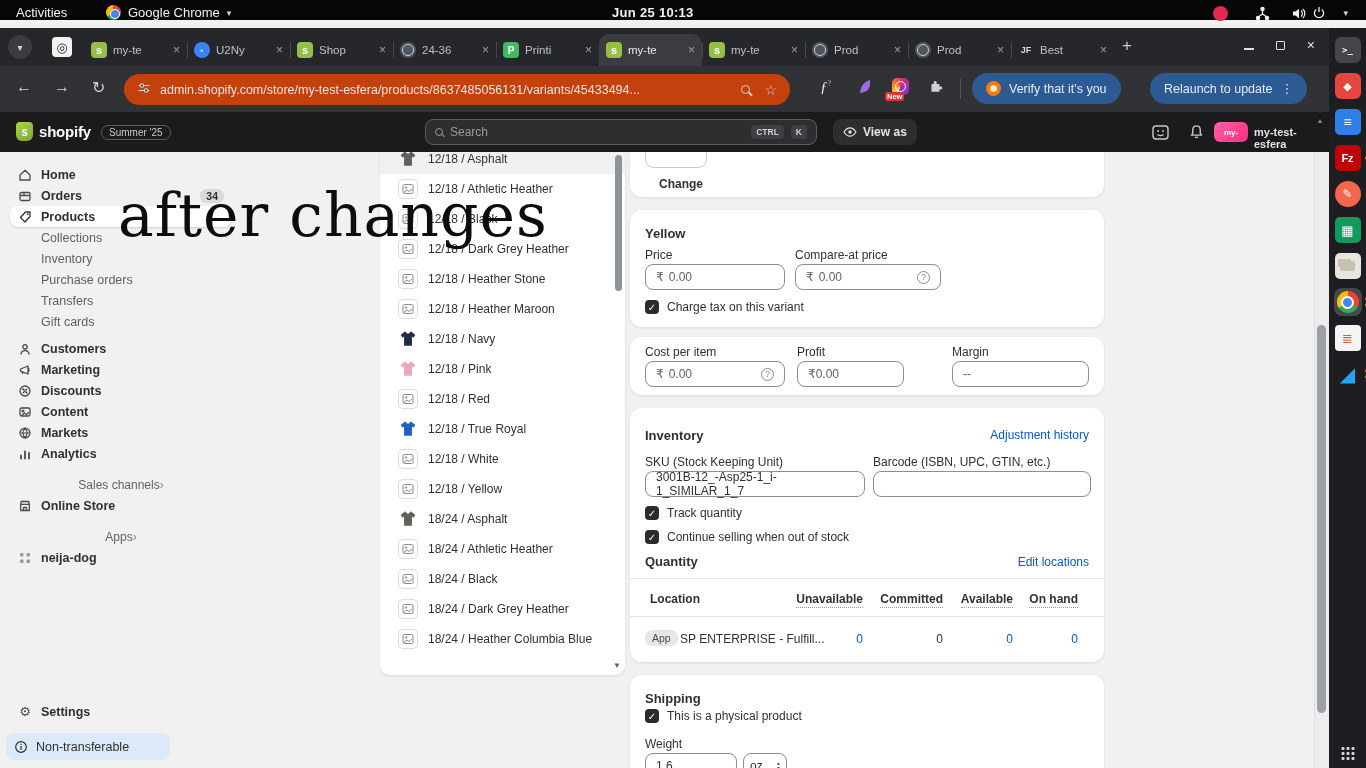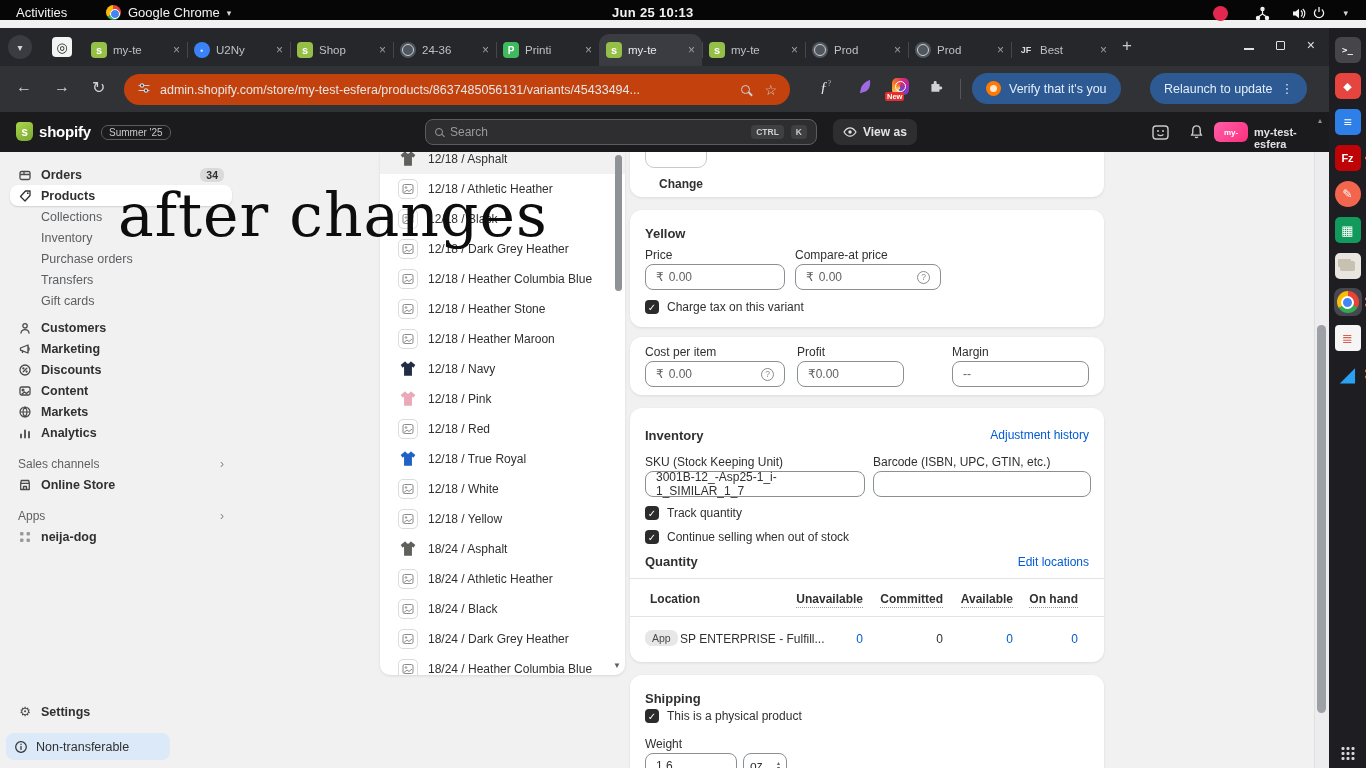--- a/index.html
+++ b/index.html
@@ -88,21 +88,21 @@
   #adminbody{position:absolute;top:152px;left:0;right:37px;bottom:0;background:#f1f1f1;overflow:hidden}
   
   #sidebar{position:absolute;left:0;top:0;width:240px;bottom:0;padding:12px 8px 0 10px;font-size:12.5px}
   .s-item{height:21px;display:flex;align-items:center;gap:9px;padding:0 8px;border-radius:8px;font-weight:600;color:#303030}
   .s-item.selected{background:#fff;box-shadow:0 1px 2px rgba(0,0,0,.14)}
   .s-ic{width:14px;display:flex;justify-content:center;color:#4a4a4a;flex:none}
   .s-ic svg{display:block}
   .s-sub{height:21px;display:flex;align-items:center;padding-left:31px;font-weight:400;color:#5c5f62;border-radius:8px}
   .s-gap{height:6px}
   .badge{margin-left:auto;background:#dadada;color:#303030;font-size:10.5px;font-weight:600;border-radius:6px;padding:1px 6px}
-  .s-head{display:flex;align-items:center;justify-content:space-between;color:#616161;font-size:12px;height:20px;padding:0 8px;margin-top:11px}
+  .s-head{display:flex;align-items:center;justify-content:center;color:#616161;font-size:12px;height:20px;padding:0 8px;margin-top:11px}
   .chev{color:#8a8a8a;font-size:12px}
   #s-settings{position:absolute;left:10px;top:549px;width:170px}
   #s-banner{position:absolute;left:6px;top:581px;width:164px;height:27px;background:#dce9f8;border-radius:8px;display:flex;align-items:center;gap:8px;padding:0 8px;font-size:12.5px;font-weight:500}
 
   
   #annotation{position:absolute;left:118px;top:30px;font-family:"DejaVu Serif","Liberation Serif",serif;font-size:60px;color:#0d0d0d;z-index:30;line-height:1.1;letter-spacing:1px}
 
   
   #vcard{position:absolute;left:380px;top:0;width:245px;height:523px;background:#fff;border-radius:0 0 10px 10px;box-shadow:0 1px 3px rgba(0,0,0,.1);overflow:hidden;z-index:5}
   #vlist{margin-top:-8px}
@@ -366,20 +366,28 @@
   <span id="avatar">my-</span>
   <span id="storename">my-test-esfera</span>
 </div>
 
 <div id="adminbody">
 
   <div id="sidebar">
     <div class="s-item">
       <span class="s-ic">
           <svg width="14" height="14" viewBox="0 0 14 14" fill="none" stroke="#4a4a4a" stroke-width="1.3" stroke-linejoin="round">
+            <path d="M2 7l5-4.7L12 7v5H2z"></path>
+          </svg>
+        </span>
+      <span>Home</span>
+    </div>
+    <div class="s-item">
+      <span class="s-ic">
+          <svg width="14" height="14" viewBox="0 0 14 14" fill="none" stroke="#4a4a4a" stroke-width="1.3" stroke-linejoin="round">
             <rect x="2" y="3.5" width="10" height="8" rx="1.5"></rect>
             <path d="M2 6.5h10M6 3.5V6"></path>
           </svg>
         </span>
       <span>Orders</span>
       <span class="badge">34</span>
     </div>
     <div class="s-item selected">
       <span class="s-ic">
           <svg width="14" height="14" viewBox="0 0 14 14" fill="none" stroke="#303030" stroke-width="1.3" stroke-linejoin="round">
@@ -539,31 +547,20 @@
           <span class="vthumb ph">
             <svg width="12" height="12" viewBox="0 0 12 12" fill="none" stroke="#8a8a8a" stroke-width="1">
               <rect x="1" y="1.5" width="10" height="9" rx="1.5"></rect>
               <circle cx="4" cy="4.5" r="0.8"></circle>
               <path d="M2 9.5L5 7l2 1.5L10 6"></path>
             </svg>
           </span>
           <span>12/18 / Dark Grey Heather</span>
         </div>
 
-        <div class="vrow">
-
-          <span class="vthumb ph">
-            <svg width="12" height="12" viewBox="0 0 12 12" fill="none" stroke="#8a8a8a" stroke-width="1">
-              <rect x="1" y="1.5" width="10" height="9" rx="1.5"></rect>
-              <circle cx="4" cy="4.5" r="0.8"></circle>
-              <path d="M2 9.5L5 7l2 1.5L10 6"></path>
-            </svg>
-          </span>
-          <span>12/18 / Heather Columbia Blue</span>
-        </div>
 
         <div class="vrow">
 
           <span class="vthumb ph">
             <svg width="12" height="12" viewBox="0 0 12 12" fill="none" stroke="#8a8a8a" stroke-width="1">
               <rect x="1" y="1.5" width="10" height="9" rx="1.5"></rect>
               <circle cx="4" cy="4.5" r="0.8"></circle>
               <path d="M2 9.5L5 7l2 1.5L10 6"></path>
             </svg>
           </span>

